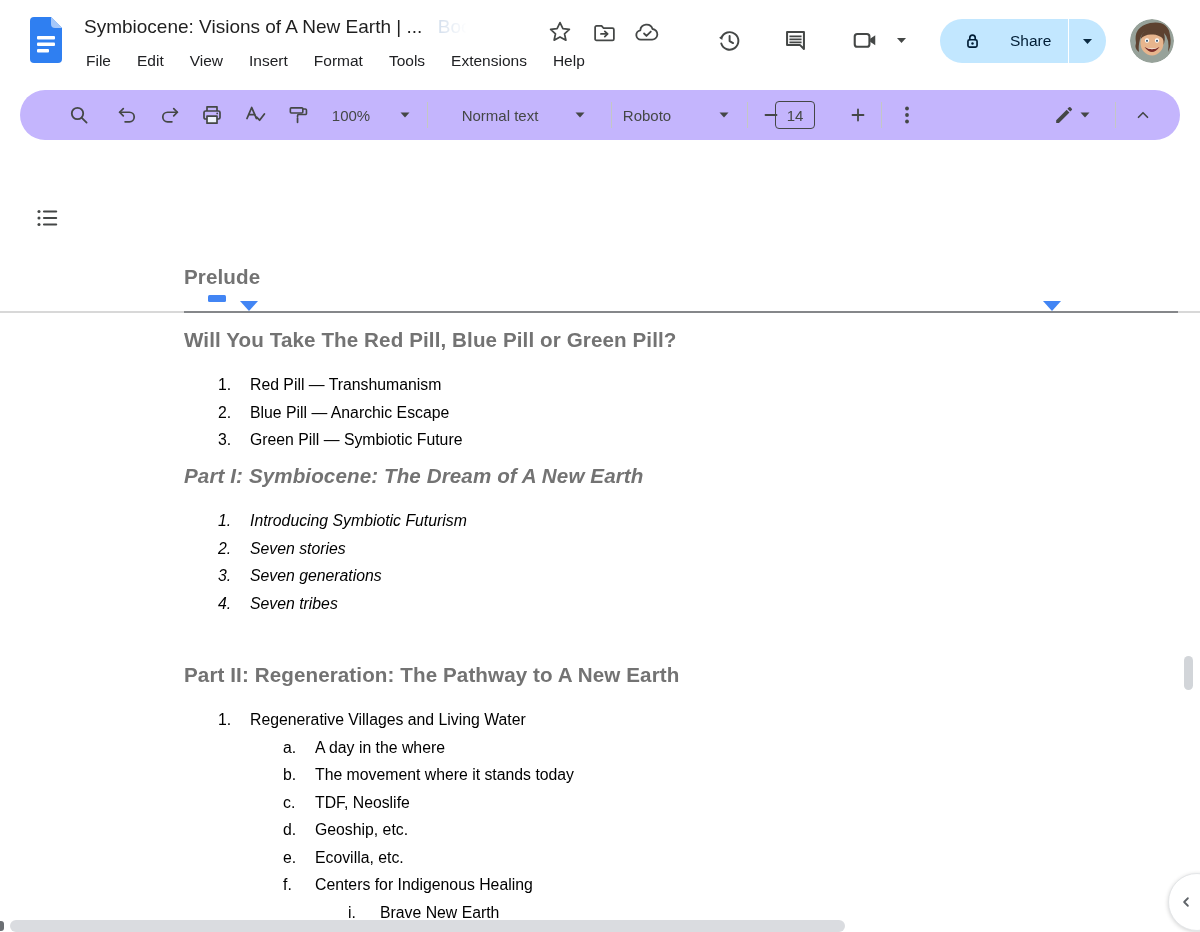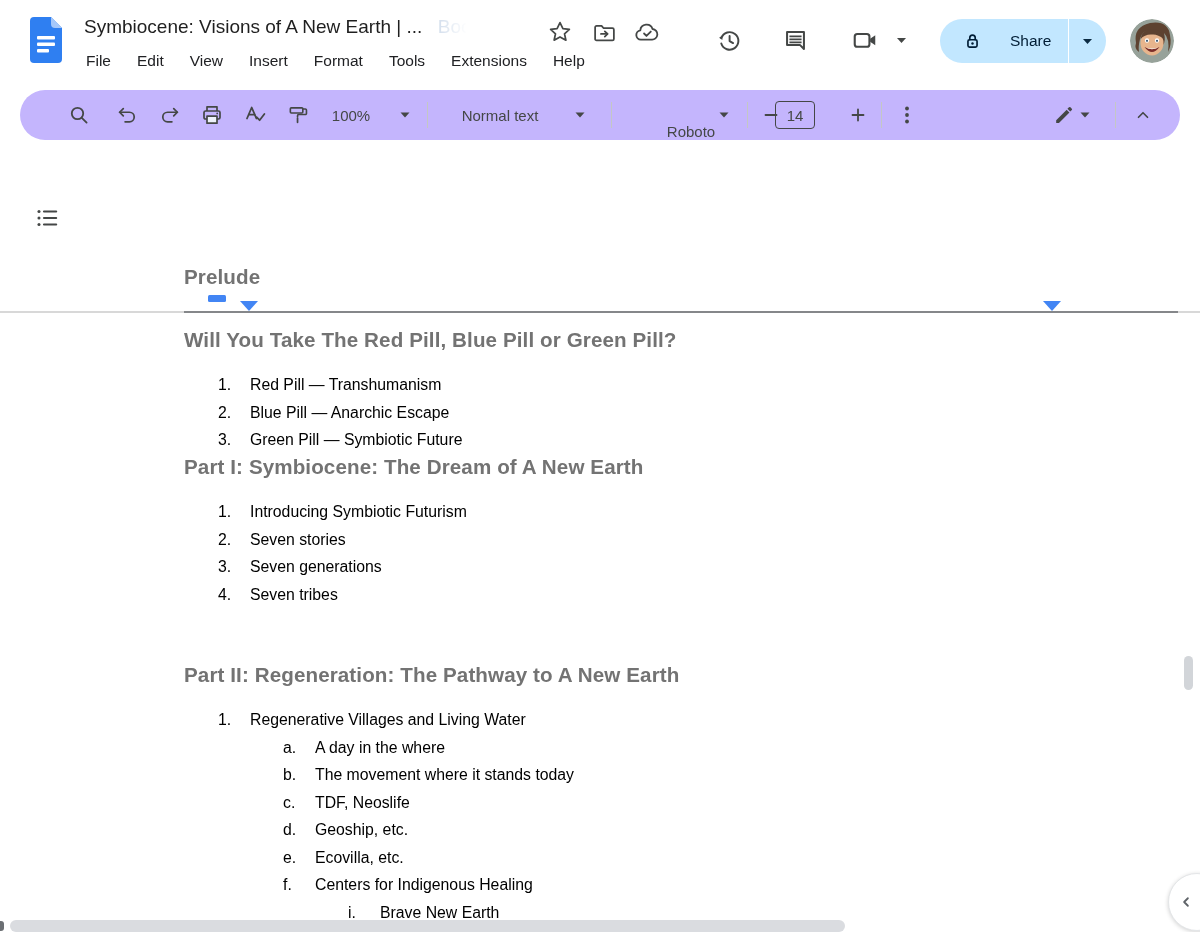--- a/index.html
+++ b/index.html
@@ -42,21 +42,21 @@
   #ruler-line-light { position:absolute; left:0; top:171px; width:1200px; height:2px; background:#d8d8d8; }
   #ruler-line-dark  { position:absolute; left:184px; top:171px; width:994px; height:2px; background:#85878a; }
   #indent-rect { position:absolute; left:208px; top:155px; width:18px; height:7px; background:#4285f4; border-radius:1.5px; }
   .indent-tri { position:absolute; top:161px; width:0; height:0; border-left:9px solid transparent; border-right:9px solid transparent; border-top:10px solid #4285f4; }
   #indent-tri-left { left:240px; } #indent-tri-right { left:1043px; }
 
   
   #outline-toggle { position:absolute; left:34px; top:205px; width:28px; height:28px; }
   #document-content { position:absolute; left:0; top:0; width:1200px; height:932px; }
   .sec { position:absolute; left:184px; width:950px; }
-  .sec0 { top:234px; } .sec1 { top:297px; } .sec2 { top:424px; } .sec3 { top:632px; }
+  .sec0 { top:234px; } .sec1 { top:297px; } .sec2 { top:433px;font-style:italic; } .sec3 { top:632px; }
   .sec h2 { font-size:20.6px; line-height:26px; font-weight:bold; color:#737373; letter-spacing:.1px;margin-top:30px; }
   .list { margin-top:18px; }
   .li { position:relative; line-height:27.5px; font-size:15.8px; color:#000; }
   .li .marker { position:absolute; top:0; }
   .lvl1 { padding-left:66px; }  .lvl1 .marker { left:34px; }
   .lvl2 { padding-left:131px; } .lvl2 .marker { left:99px; }
   .lvl3 { padding-left:196px; } .lvl3 .marker { left:164px; }
 
   
   #v-scroll-thumb { position:absolute; left:1184px; top:656px; width:9px; height:34px; background:#d2d5d9; border-radius:5px; }
@@ -231,21 +231,21 @@
   <div class="tb" style="left:425px;width:110px;">
     <span class="tb-label">Normal text</span>
   </div>
   <div class="tb" style="left:553px;width:14px;">
     <svg width="10" height="6" viewBox="0 0 10 6">
         <path d="M0.5 0.5 L9.5 0.5 L5 5.5 Z" fill="#444746"></path>
       </svg>
   </div>
   <div class="tb-divider" style="left:591px;"></div>
 
-  <div class="tb" style="left:640px;width:62px;align-items:flex-end;">
+  <div class="tb" style="left:596px;width:62px;">
     <span class="tb-label">Roboto</span>
   </div>
   <div class="tb" style="left:697px;width:14px;">
     <svg width="10" height="6" viewBox="0 0 10 6">
         <path d="M0.5 0.5 L9.5 0.5 L5 5.5 Z" fill="#444746"></path>
       </svg>
   </div>
   <div class="tb-divider" style="left:727px;"></div>
 
   <div class="tb" style="left:738px;width:26px;">

